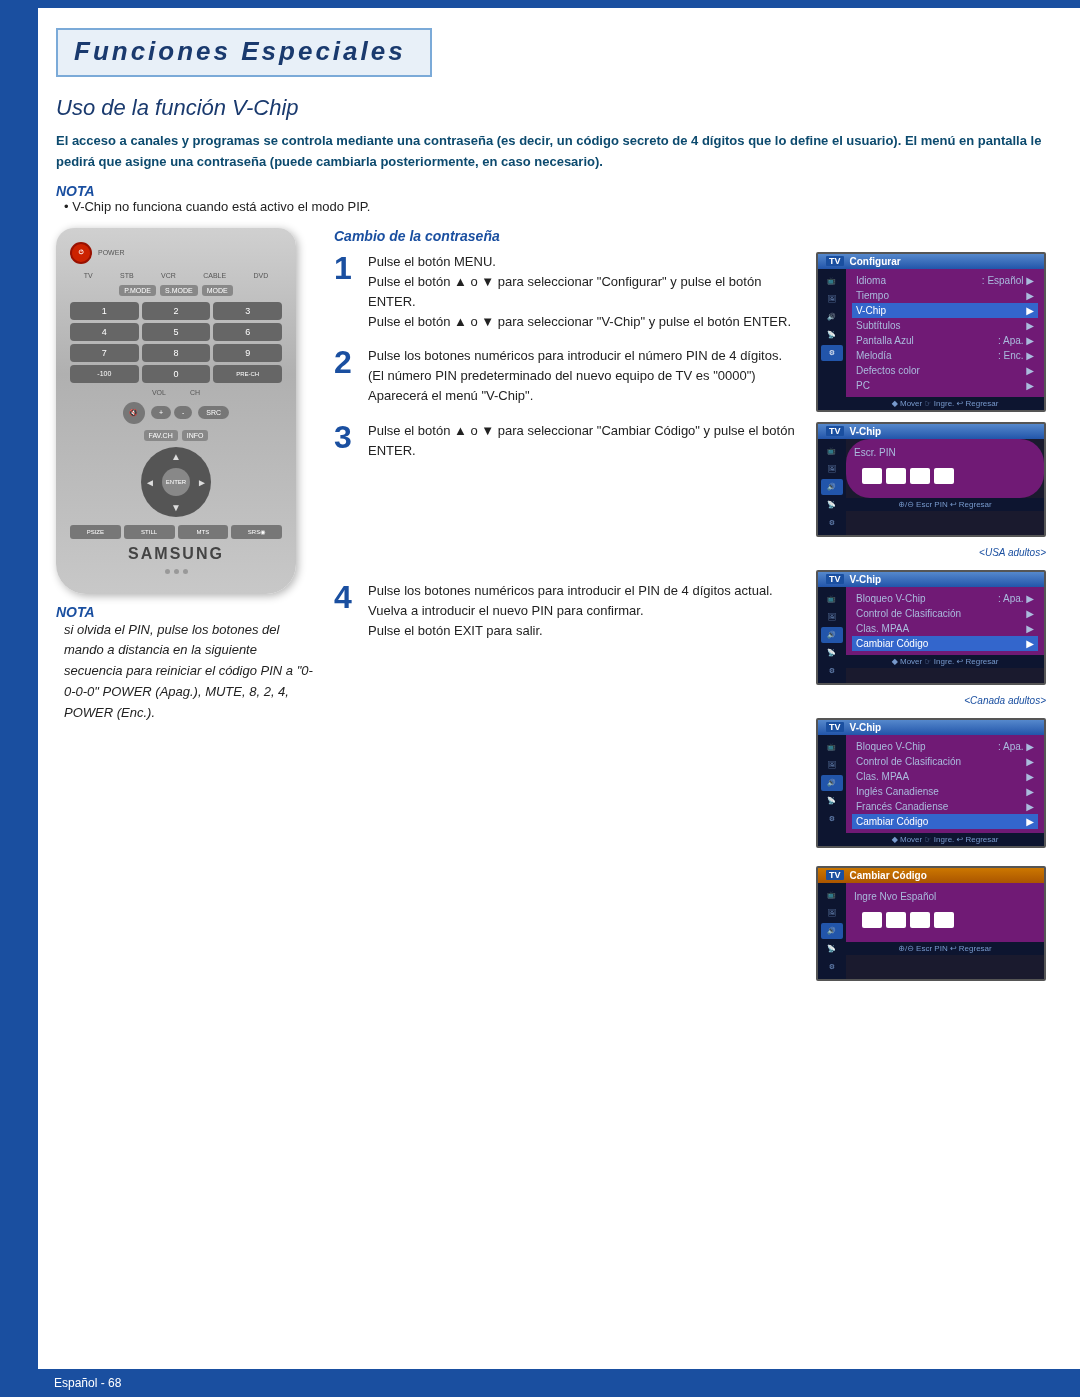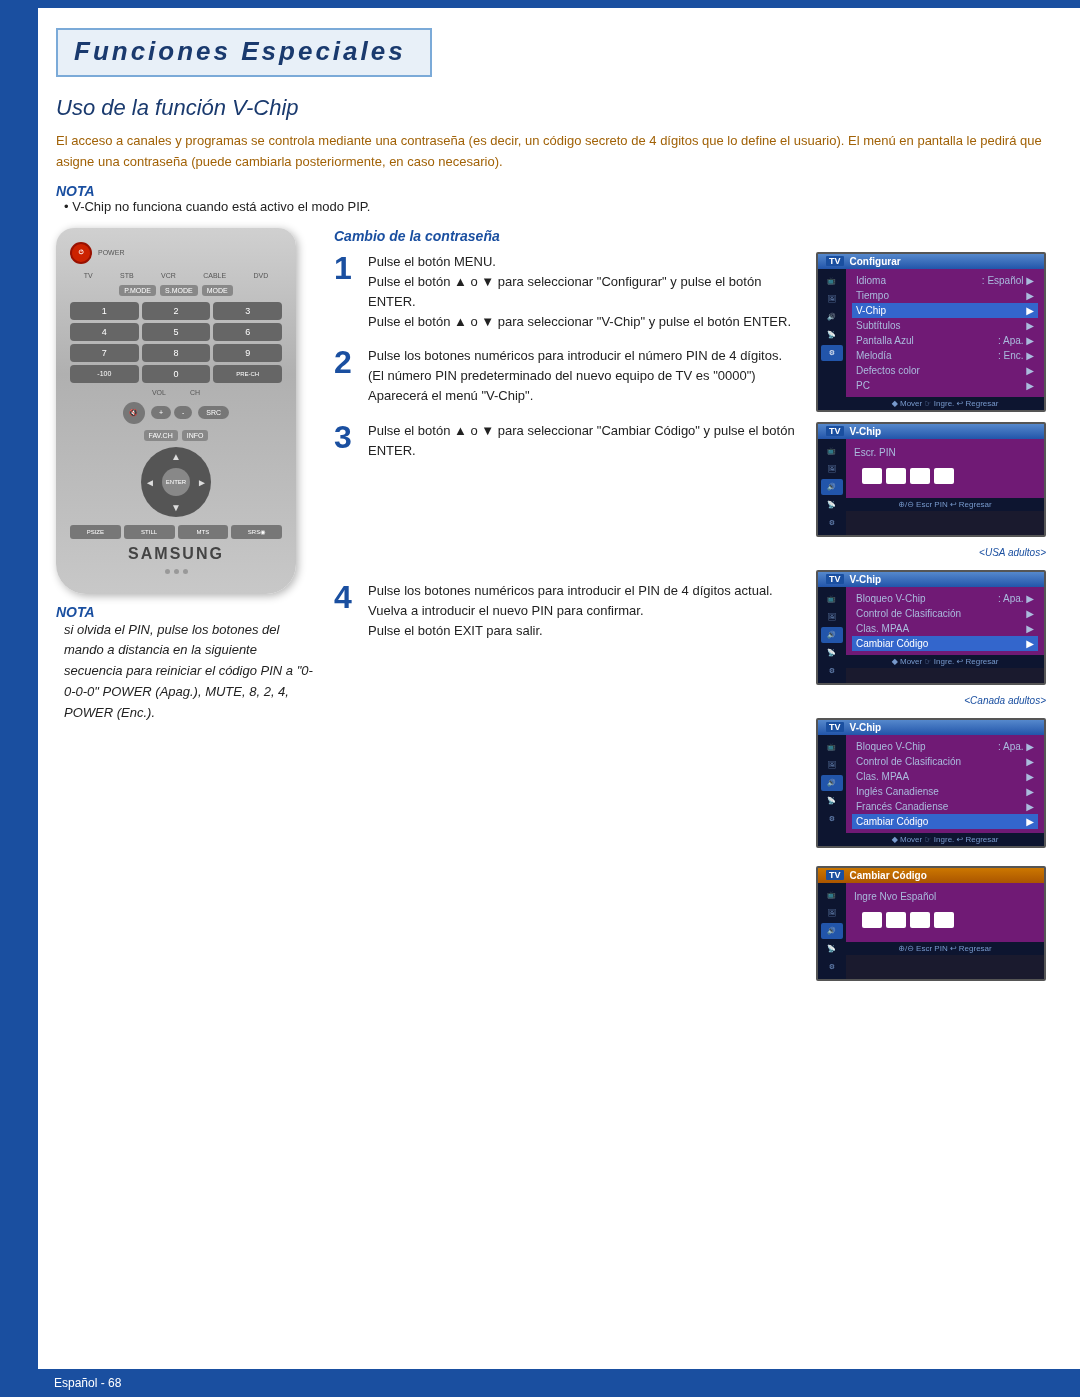--- a/index.html
+++ b/index.html
@@ -73,23 +73,24 @@
     .section-title {
       font-size: 22px;
       font-weight: normal;
       color: #1a3a6e;
       margin-bottom: 10px;
       font-style: italic;
     }
 
     .intro-text {
       font-size: 13px;
-      color: #a16207;
+      color: #0c4a6e;
       line-height: 1.6;
       margin-bottom: 10px;
+      font-weight: bold;
     }
 
     .nota-label {
       font-weight: bold;
       font-style: italic;
       color: #1a4fa0;
       font-size: 14px;
     }
 
     .nota-text {
@@ -571,21 +572,21 @@
             </div>
             <div class="tv-sidebar">
               <div class="tv-left-icons">
                 <div class="tv-icon-item">📺</div>
                 <div class="tv-icon-item">🖼</div>
                 <div class="tv-icon-item active">🔊</div>
                 <div class="tv-icon-item">📡</div>
                 <div class="tv-icon-item">⚙</div>
               </div>
               <div class="tv-main-content">
-                <div class="tv-panel-body" style="padding:8px;">
+                <div class="tv-panel-body" style="padding:8px;border-radius:24px;">
                   <div style="color:#aabbdd; font-size:10px; margin-bottom:4px;">Escr. PIN</div>
                   <div class="tv-pin-display">
                     <div class="tv-pin-block"></div>
                     <div class="tv-pin-block"></div>
                     <div class="tv-pin-block"></div>
                     <div class="tv-pin-block"></div>
                   </div>
                 </div>
                 <div class="tv-footer">⊕/⊖ Escr PIN  ↩ Regresar</div>
               </div>

